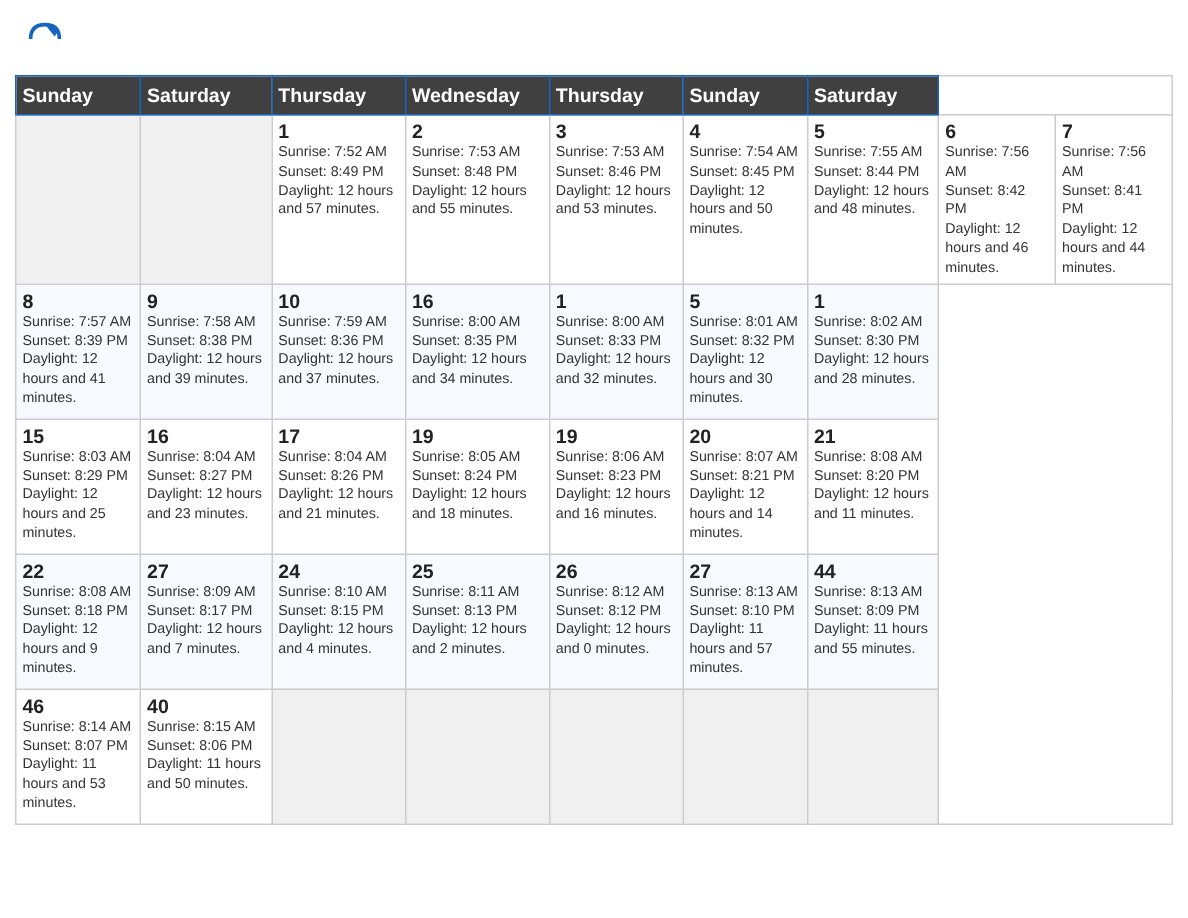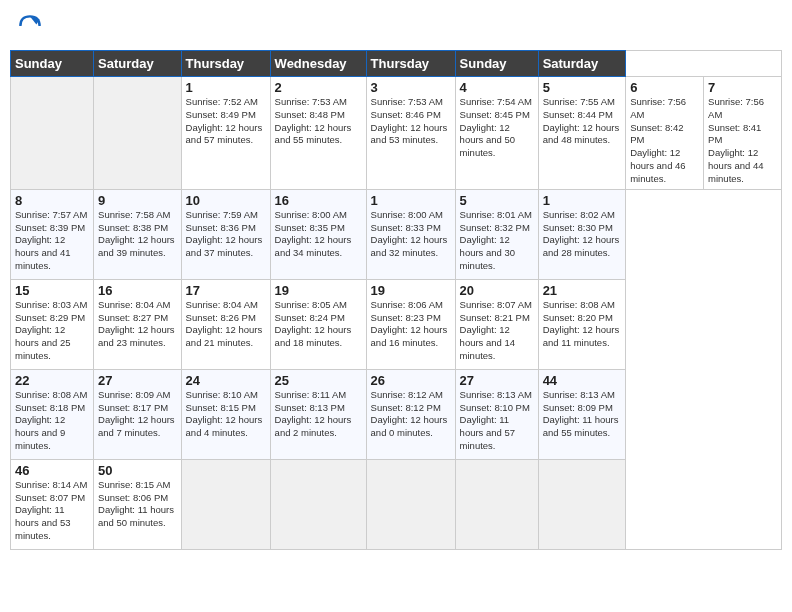--- a/index.html
+++ b/index.html
@@ -359,21 +359,21 @@
       <tr>
         <td>
           <span class="day-number">46</span>
 <div class="day-info">
 Sunrise: 8:14 AM<br>
 Sunset: 8:07 PM<br>
 Daylight: 11 hours and 53 minutes.
 </div>
         </td>
         <td>
-          <span class="day-number">50</span>
+          <span class="day-number">40</span>
 <div class="day-info">
 Sunrise: 8:15 AM<br>
 Sunset: 8:06 PM<br>
 Daylight: 11 hours and 50 minutes.
 </div>
         </td>
         <td class="empty"></td>
         <td class="empty"></td>
         <td class="empty"></td>
         <td class="empty"></td>

